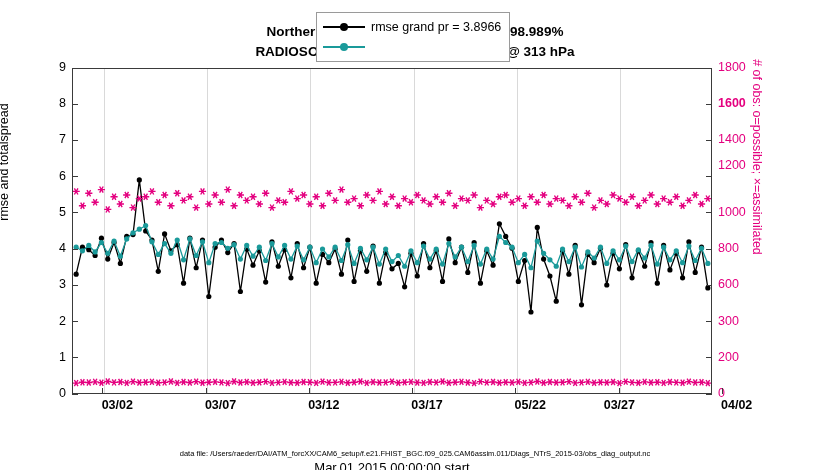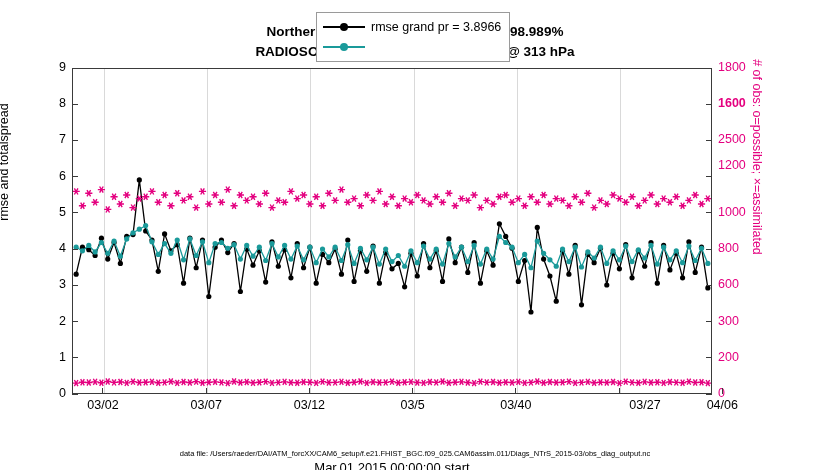--- a/index.html
+++ b/index.html
@@ -70,23 +70,24 @@
     text-align: left;
     font-size: 12.5px;
     color: #e4007f;
     transform: translateY(-8px);
   }
   .xlab {
     position: absolute;
     top: 398px;
     width: 60px;
     margin-left: -30px;
-    text-align: center;
+    text-align: right;
     font-size: 12.5px;
     color: #000;
+    font-weight: bold;
   }
   .tick-left, .tick-right, .tick-bottom {
     position: absolute;
     background: #3a3a3a;
   }
   .axis-title-left {
     position: absolute;
     left: -166px;
     top: 155px;
     width: 340px;
@@ -439,39 +440,39 @@
       <div class="yrlab" style="top: 321.556px;">300</div>
       <div class="tick-right" style="left: 706px; top: 321.056px; width: 6px; height: 1px;"></div>
       <div class="yrlab" style="top: 285.333px;">600</div>
       <div class="tick-right" style="left: 706px; top: 284.833px; width: 6px; height: 1px;"></div>
       <div class="yrlab" style="top: 249.111px;">800</div>
       <div class="tick-right" style="left: 706px; top: 248.611px; width: 6px; height: 1px;"></div>
       <div class="yrlab" style="top: 212.889px;">1000</div>
       <div class="tick-right" style="left: 706px; top: 212.389px; width: 6px; height: 1px;"></div>
       <div class="yrlab" style="top: 166px;">1200</div>
       <div class="tick-right" style="left: 706px; top: 176.167px; width: 6px; height: 1px;"></div>
-      <div class="yrlab" style="top: 140.444px;">2500</div>
+      <div class="yrlab" style="top: 140.444px;">1400</div>
       <div class="tick-right" style="left: 706px; top: 139.944px; width: 6px; height: 1px;"></div>
       <div class="yrlab" style="top: 104.222px; font-weight: bold;">1600</div>
       <div class="tick-right" style="left: 706px; top: 103.722px; width: 6px; height: 1px;"></div>
       <div class="yrlab" style="top: 68px;">1800</div>
       <div class="tick-right" style="left: 706px; top: 67.5px; width: 6px; height: 1px;"></div>
       <div class="xlab" style="left: 102.968px;">03/02</div>
       <div class="tick-bottom" style="left: 102.468px; top: 388px; width: 1px; height: 6px;"></div>
       <div class="xlab" style="left: 206.194px;">03/07</div>
       <div class="tick-bottom" style="left: 205.694px; top: 388px; width: 1px; height: 6px;"></div>
       <div class="xlab" style="left: 309.419px;">03/12</div>
       <div class="tick-bottom" style="left: 308.919px; top: 388px; width: 1px; height: 6px;"></div>
-      <div class="xlab" style="left: 412.645px;">03/5</div>
+      <div class="xlab" style="left: 412.645px;">03/17</div>
       <div class="tick-bottom" style="left: 412.145px; top: 388px; width: 1px; height: 6px;"></div>
-      <div class="xlab" style="left: 515.871px;">03/40</div>
+      <div class="xlab" style="left: 515.871px;">05/22</div>
       <div class="tick-bottom" style="left: 515.371px; top: 388px; width: 1px; height: 6px;"></div>
-      <div class="xlab" style="left: 645px;">03/27</div>
+      <div class="xlab" style="left: 605px;">03/27</div>
       <div class="tick-bottom" style="left: 618.597px; top: 388px; width: 1px; height: 6px;"></div>
-      <div class="xlab" style="left: 722.323px;">04/06</div>
+      <div class="xlab" style="left: 722.323px;">04/02</div>
       <div class="tick-bottom" style="left: 721.823px; top: 388px; width: 1px; height: 6px;"></div>
     </div>
 
   <div class="xaxis-title">Mar.01,2015 00:00:00 start</div>
 
   <div id="legend">
     <div class="legend-row lg-rmse">
       <span class="legend-sample">
         <span class="legend-line"></span>
           <span class="legend-marker"></span>

